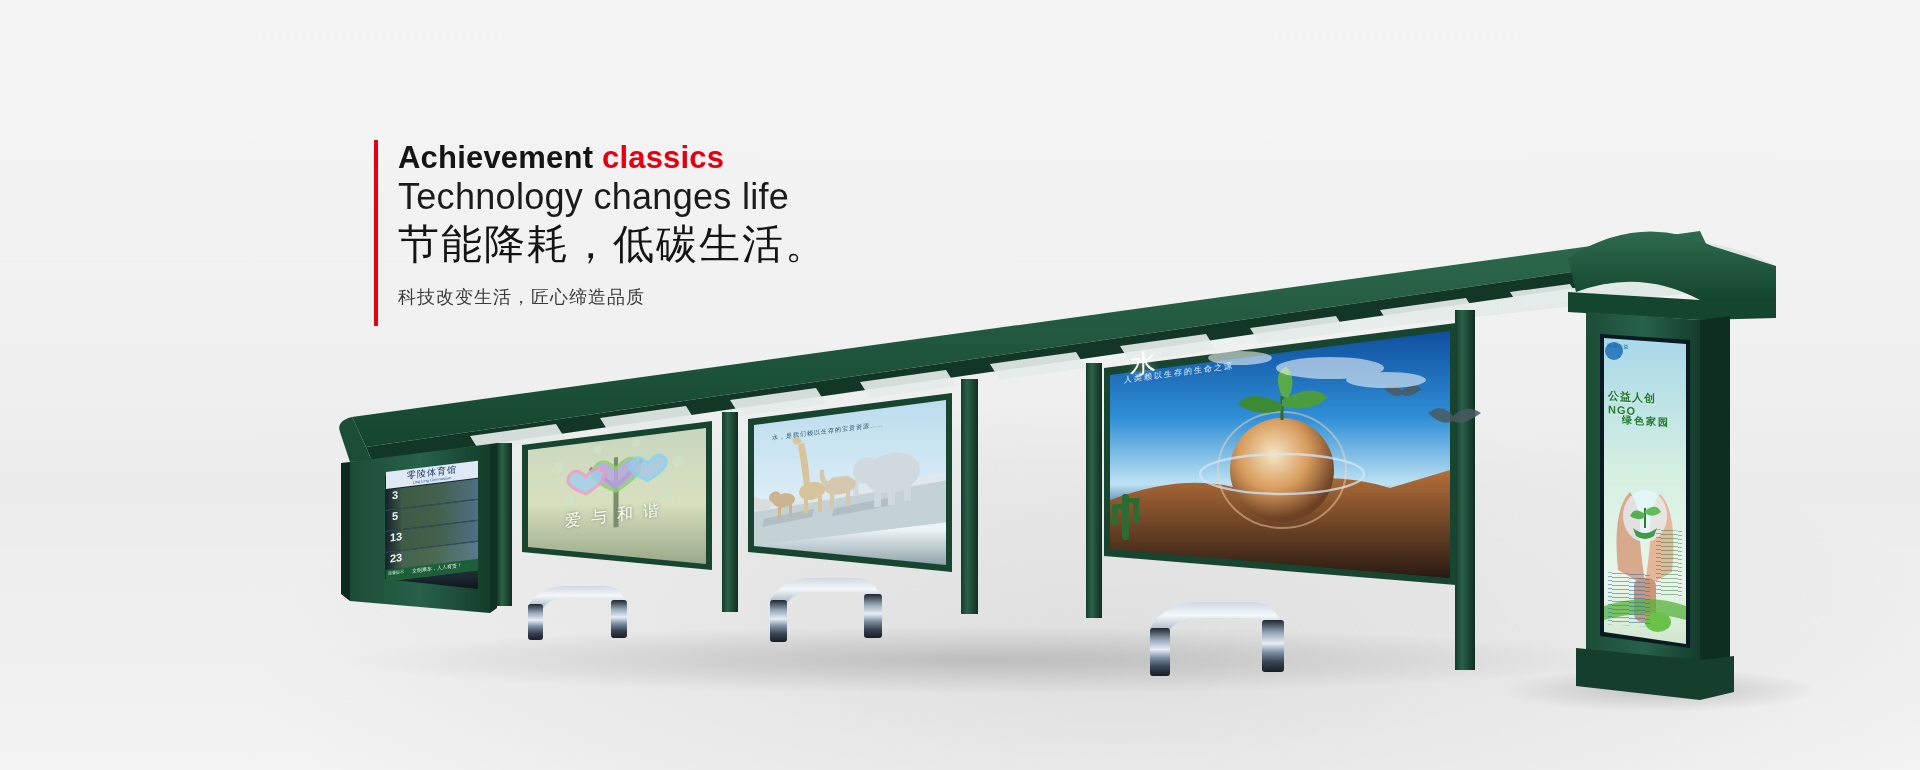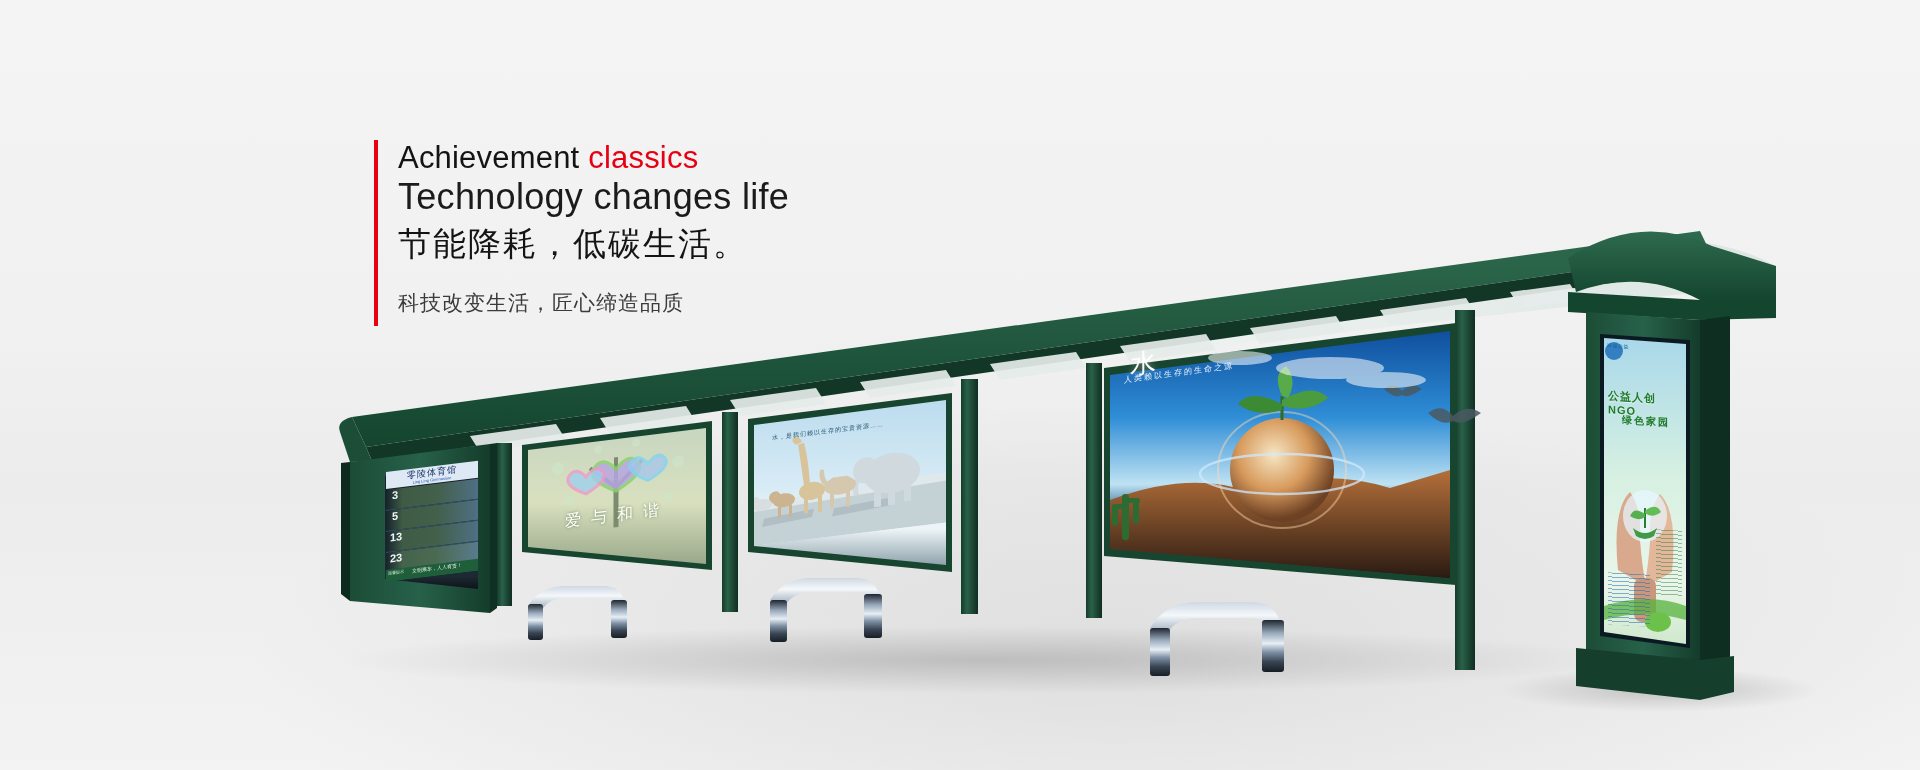--- a/index.html
+++ b/index.html
@@ -12,25 +12,25 @@
   }
   #stage{position:absolute;inset:0;
     background:
       radial-gradient(ellipse 1400px 420px at 58% 86%, rgba(160,160,160,.22) 0%, rgba(160,160,160,0) 62%),
       linear-gradient(180deg,#f4f4f4 0%,#f1f1f1 42%,#ececec 63%,#f3f3f3 100%);
   }
 
   
   #headline{position:absolute;left:374px;top:138px;padding-left:24px;}
   #headline .rule{position:absolute;left:0;top:2px;width:4px;height:186px;background:#e60012;}
-  .h1{font-size:31px;line-height:40px;font-weight:normal;color:#141414;letter-spacing:.2px;white-space:nowrap;}
+  .h1{font-size:31px;line-height:40px;font-weight:bold;color:#141414;letter-spacing:.2px;white-space:nowrap;}
   .h1 .accent{color:#e60012;}
   .h2{font-size:36px;line-height:38px;color:#1b1b1b;font-weight:400;letter-spacing:.3px;white-space:nowrap;}
-  .h3{font-size:33px;line-height:56px;color:#141414;letter-spacing:2px;white-space:nowrap;}
-  .h4{font-size:21px;line-height:30px;color:#3b3b3b;letter-spacing:1px;white-space:nowrap;margin-top:16px;}
+  .h3{font-size:41px;line-height:56px;color:#141414;letter-spacing:2px;white-space:nowrap;}
+  .h4{font-size:18px;line-height:30px;color:#3b3b3b;letter-spacing:1px;white-space:nowrap;margin-top:10px;}
 
   
   #shelter{position:absolute;left:0;top:0;width:1920px;height:770px;}
   #shelter svg{position:absolute;left:0;top:0;}
 
   .poster-html{position:absolute;overflow:hidden;}
 </style>
 </head>
 <body>
 

